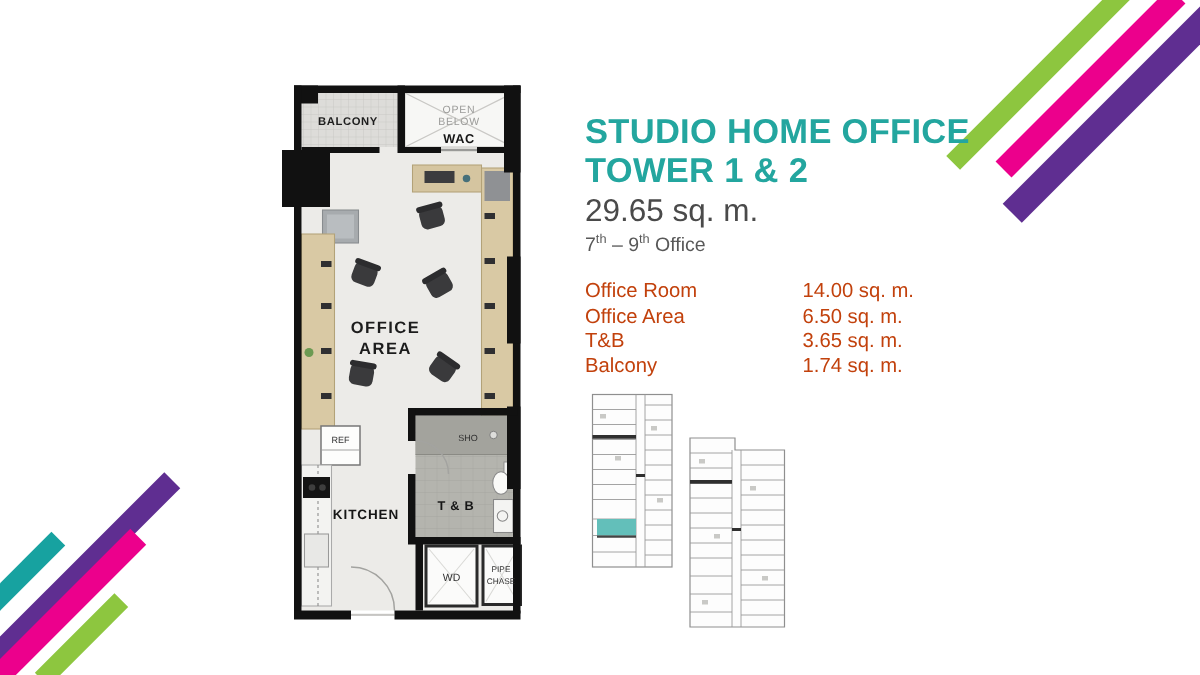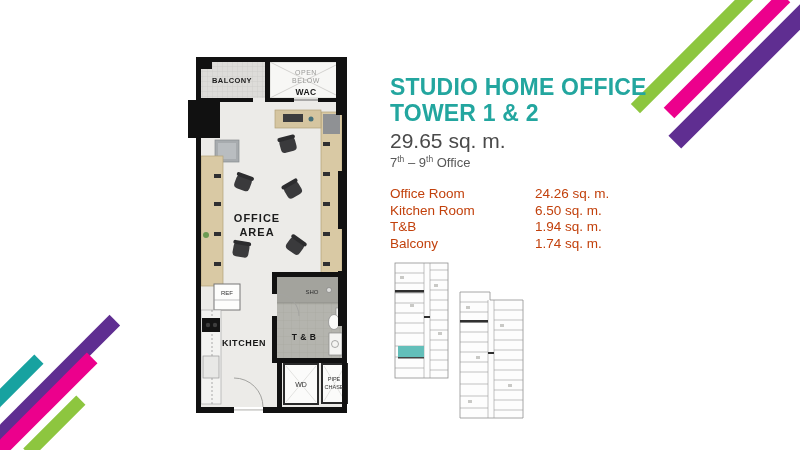--- a/index.html
+++ b/index.html
@@ -212,29 +212,29 @@
     <h1 class="title">
       <span>STUDIO HOME OFFICE</span><br>
       <span>TOWER 1 &amp; 2</span>
     </h1>
     <div class="area">29.65 sq. m.</div>
     <div class="floor"><span>7</span><span class="sup">th</span><span> – </span><span>9</span><span class="sup">th</span><span> Office</span></div>
 
     <div class="breakdown">
       <div class="brow">
         <span class="lbl">Office Room</span>
-        <span class="val">24.26 sq. m.</span>
+        <span class="val">14.00 sq. m.</span>
       </div>
       <div class="brow">
-        <span class="lbl">Kitchen Room</span>
+        <span class="lbl">Office Area</span>
         <span class="val">6.50 sq. m.</span>
       </div>
       <div class="brow">
         <span class="lbl">T&amp;B</span>
-        <span class="val">1.94 sq. m.</span>
+        <span class="val">3.65 sq. m.</span>
       </div>
       <div class="brow">
         <span class="lbl">Balcony</span>
         <span class="val">1.74 sq. m.</span>
       </div>
     </div>
   </div>
 
   <svg class="keyplan" viewBox="0 0 140 166">
     <g>

